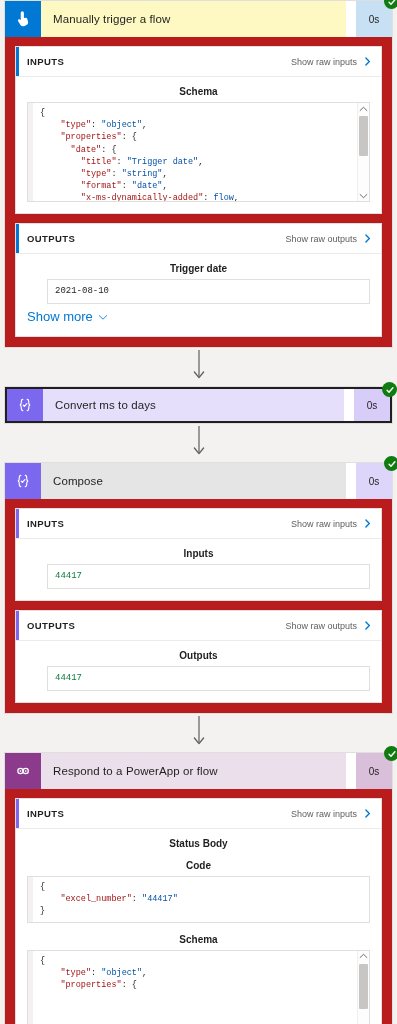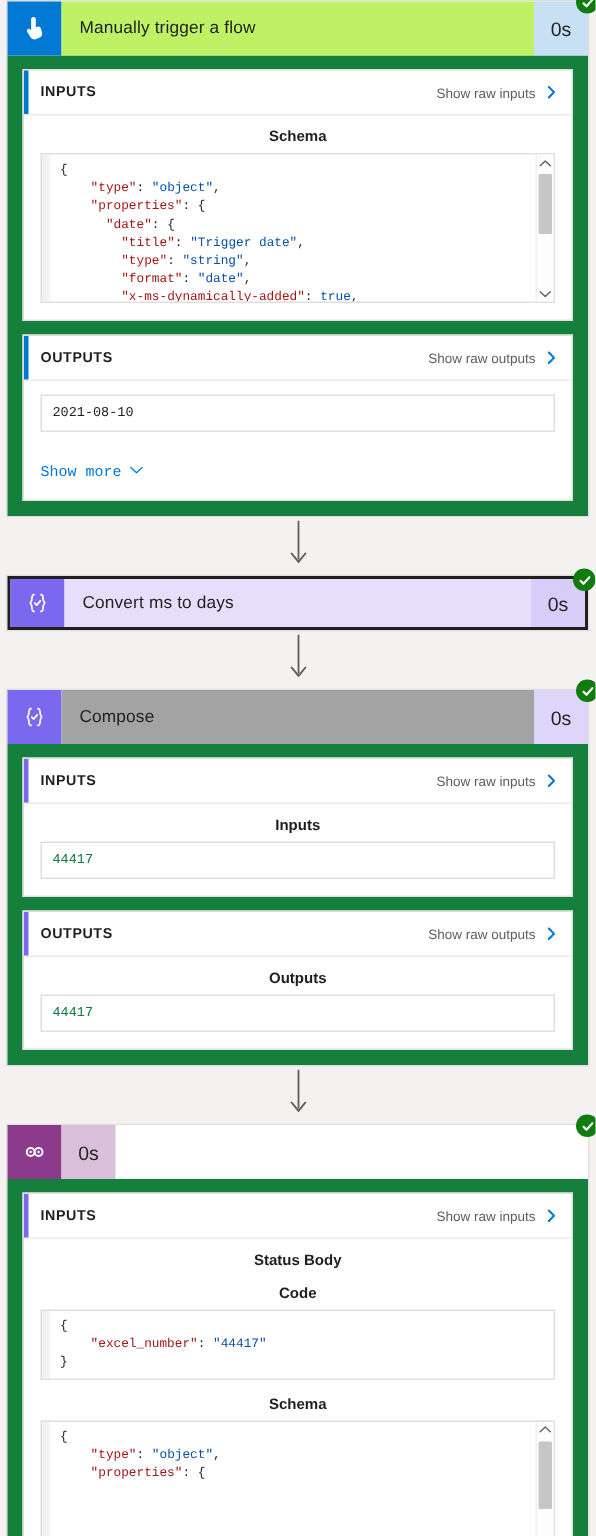--- a/index.html
+++ b/index.html
@@ -47,53 +47,54 @@
     display: flex; align-items: center;
     padding-left: 12px;
     font-size: 11.5px;
     color: #201f1e;
     letter-spacing: .1px;
     overflow: hidden; white-space: nowrap;
   }
   .hdr-dur {
     width: 24px; min-width: 36px;
     display: flex; align-items: center; justify-content: center;
-    font-size: 13px;
+    font-size: 10px;
     color: #201f1e;
+    margin-left: 10px;
   }
   .status-badge {
     position: absolute;
     top: -7px; right: -7px;
     width: 15px; height: 15px;
     border-radius: 50%;
     background: #107c10;
     display: flex; align-items: center; justify-content: center;
     z-index: 5;
   }
   .status-badge svg { display: block; }
 
   
   .hdr-trigger .hdr-icon { background: #0078d4; }
-  .hdr-trigger .hdr-title { background: #bef264; }
+  .hdr-trigger .hdr-title { background: #fef9c3; }
   .hdr-trigger .hdr-dur { background: #c7e0f4; }
 
   .hdr-scope .hdr-icon { background: #7b68ee; }
   .hdr-scope .hdr-title { background: #e5dffb; }
   .hdr-scope .hdr-dur { background: #d7cdf8; }
 
   .hdr-compose .hdr-icon { background: #7b68ee; }
-  .hdr-compose .hdr-title { background: #a3a3a3; }
+  .hdr-compose .hdr-title { background: #e5e5e5; }
   .hdr-compose .hdr-dur { background: #ddd5fa; }
 
   .hdr-powerapps .hdr-icon { background: #8c3a8c; }
   .hdr-powerapps .hdr-title { background: #ebdfeb; }
   .hdr-powerapps .hdr-dur { background: #dabfda; }
 
   
-  .card-body { padding: 9px 10px 10px 10px; background: #15803d; }
+  .card-body { padding: 9px 10px 10px 10px; background: #b91c1c; }
 
   .section {
     border: 1px solid #e1dfdd;
     background: #ffffff;
     margin-bottom: 9px;
   }
   .section:last-child { margin-bottom: 0; }
 
   .section-head {
     display: flex; align-items: center;
@@ -138,20 +139,21 @@
 
   .value-box {
     border: 1px solid #e1dfdd;
     background: #fff;
     padding: 5px 7px;
     font-family: "Liberation Mono", monospace;
     font-size: 9px;
     color: #107c41;
     min-height: 22px;
     line-height: 13px;
+    margin-left: 20px;
   }
   .value-box.plain { color: #201f1e; }
 
   
   .code-box {
     border: 1px solid #e1dfdd;
     background: #fff;
     display: flex;
     position: relative;
     overflow: hidden;
@@ -198,25 +200,24 @@
     position: absolute;
     left: 1px; right: 1px;
     background: #c8c6c4;
     border-radius: 1px;
   }
 
   .show-more {
     display: inline-flex;
     align-items: center;
     gap: 5px;
-    font-size: 10px;
+    font-size: 13px;
     color: #0078d4;
-    margin-top: 22px;
+    margin-top: 5px;
     cursor: pointer;
-    font-family: Liberation Mono, monospace;
   }
 </style>
 </head>
 <body>
 
 <div class="flow" id="flow-root">
     <div class="card">
       <div class="card-header-row hdr-trigger">
         <div class="hdr-icon">
           <svg width="18" height="18" viewBox="0 0 24 24">
@@ -246,21 +247,21 @@
             <div class="field-label">Schema</div>
             <div class="code-box scrolling">
               <div class="gutter"></div>
               <pre class="code-pre"><span class="tok-pun">{</span>
     <span class="tok-key">"type"</span><span class="tok-pun">:</span> <span class="tok-str">"object"</span><span class="tok-pun">,</span>
     <span class="tok-key">"properties"</span><span class="tok-pun">:</span> <span class="tok-pun">{</span>
       <span class="tok-key">"date"</span><span class="tok-pun">:</span> <span class="tok-pun">{</span>
         <span class="tok-key">"title"</span><span class="tok-pun">:</span> <span class="tok-str">"Trigger date"</span><span class="tok-pun">,</span>
         <span class="tok-key">"type"</span><span class="tok-pun">:</span> <span class="tok-str">"string"</span><span class="tok-pun">,</span>
         <span class="tok-key">"format"</span><span class="tok-pun">:</span> <span class="tok-str">"date"</span><span class="tok-pun">,</span>
-        <span class="tok-key">"x-ms-dynamically-added"</span><span class="tok-pun">:</span> <span class="tok-bool">true</span><span class="tok-pun">,</span></pre>
+        <span class="tok-key">"x-ms-dynamically-added"</span><span class="tok-pun">:</span> <span class="tok-bool">flow</span><span class="tok-pun">,</span></pre>
               <div class="vscroll">
                 <div class="arr">
                   <svg width="9" height="6" viewBox="0 0 24 16">
                     <path fill="none" stroke="#605e5c" stroke-width="2.4" stroke-linecap="round" stroke-linejoin="round" d="M3 12l9-8.5 9 8.5"></path>
                   </svg>
                 </div>
                 <div class="track">
                   <div class="thumb" style="top:2px;height:52%;"></div>
                 </div>
                 <div class="arr">
@@ -275,21 +276,21 @@
         <div class="section">
           <div class="section-head accent-blue">
             <div class="section-label">OUTPUTS</div>
             <span class="raw-link">Show raw outputs</span>
             <span class="chev-right">
               <svg width="11" height="13" viewBox="0 0 24 24">
                 <path fill="none" stroke="#0078d4" stroke-width="3" stroke-linecap="round" stroke-linejoin="round" d="M8.5 4.5L16 12l-7.5 7.5"></path>
               </svg>
             </span>
           </div>
-          <div class="section-content"><div class="value-box plain">2021-08-10</div><div class="show-more">
+          <div class="section-content"><div class="field-label">Trigger date</div><div class="value-box plain">2021-08-10</div><div class="show-more">
               <span>Show more</span>
               <span><svg width="10" height="7" viewBox="0 0 24 16">
                   <path fill="none" stroke="#0078d4" stroke-width="2" stroke-linecap="round" stroke-linejoin="round" d="M3 3.5L12 12l9-8.5"></path>
                 </svg></span>
             </div></div>
         </div>
       </div>
     </div>
     <div class="connector">
       <svg width="14" height="34" viewBox="0 0 14 34">
@@ -378,20 +379,21 @@
     <div class="card">
       <div class="card-header-row hdr-powerapps">
         <div class="hdr-icon">
           <svg width="18" height="18" viewBox="0 0 24 24">
             <circle cx="8.6" cy="12" r="3.5" fill="none" stroke="#ffffff" stroke-width="1.7"></circle>
             <circle cx="15.6" cy="12" r="3.5" fill="none" stroke="#ffffff" stroke-width="1.7"></circle>
             <path fill="#ffffff" d="M8.6 10.6l1.5 1.4-1.5 1.4-1.5-1.4z"></path>
             <path fill="#ffffff" d="M15.6 10.6l1.5 1.4-1.5 1.4-1.5-1.4z"></path>
           </svg>
         </div>
+        <div class="hdr-title">Respond to a PowerApp or flow</div>
         <div class="hdr-dur">0s</div>
         <div class="status-badge">
           <svg width="10" height="10" viewBox="0 0 24 24">
             <path fill="none" stroke="#ffffff" stroke-width="3.4" stroke-linecap="round" stroke-linejoin="round" d="M5 12.6l4.6 4.6L19 6.8"></path>
           </svg>
         </div>
       </div>
       <div class="card-body">
         <div class="section">
           <div class="section-head accent-purple">

